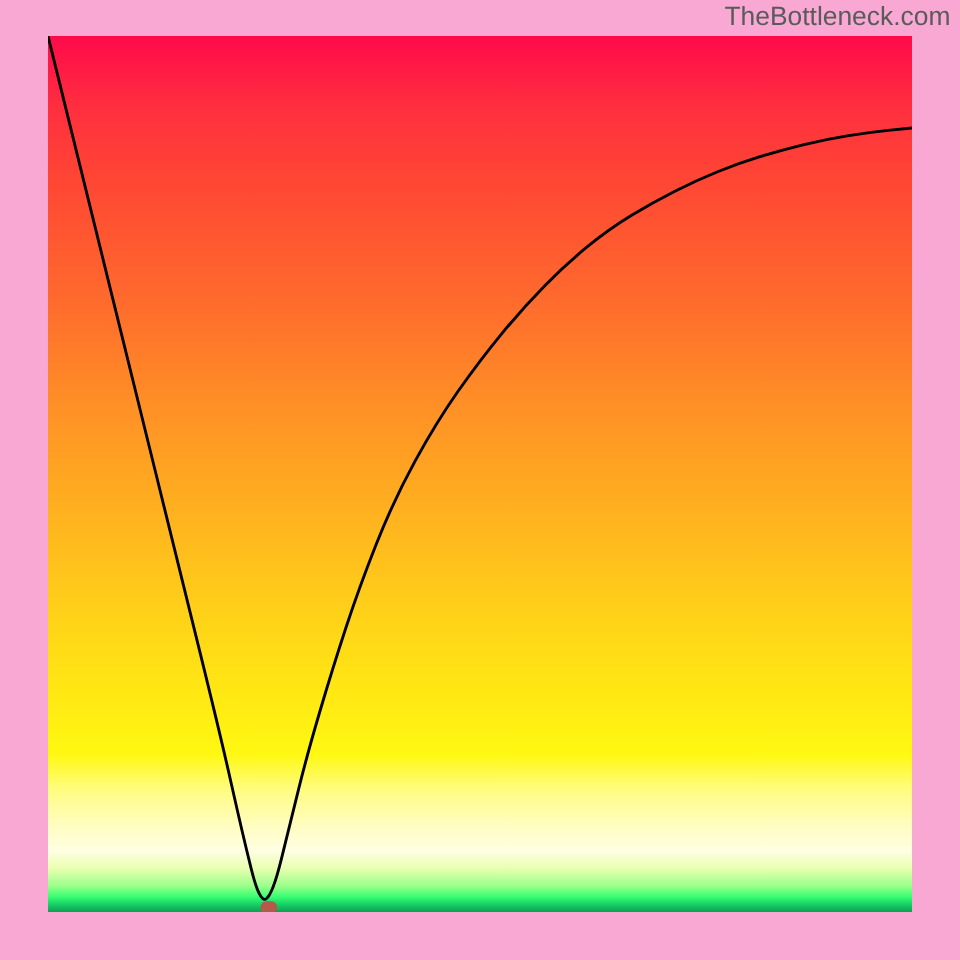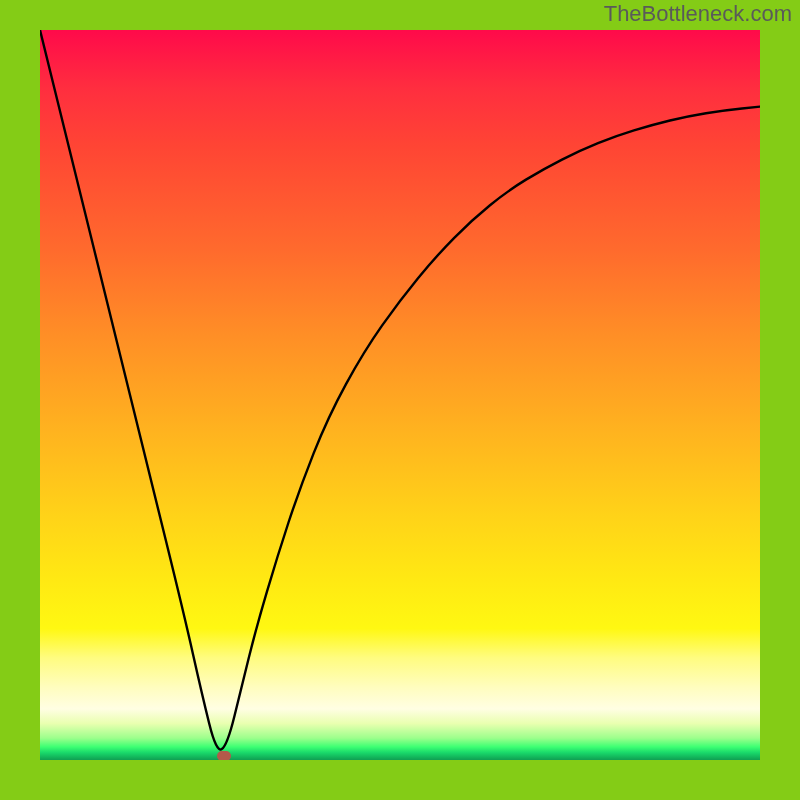--- a/index.html
+++ b/index.html
@@ -8,21 +8,21 @@
     width: 800px;
     height: 800px;
     overflow: hidden;
     background: #000;
     font-family: Arial, Helvetica, sans-serif;
   }
   .frame {
     position: relative;
     width: 800px;
     height: 800px;
-    background: #84cc16;
+    background: #f9a8d4;
   }
   .watermark {
     position: absolute;
     top: 1px;
     right: 8px;
     color: #5a5a5a;
     font-size: 22px;
     font-weight: 400;
     letter-spacing: 0px;
     z-index: 50;

